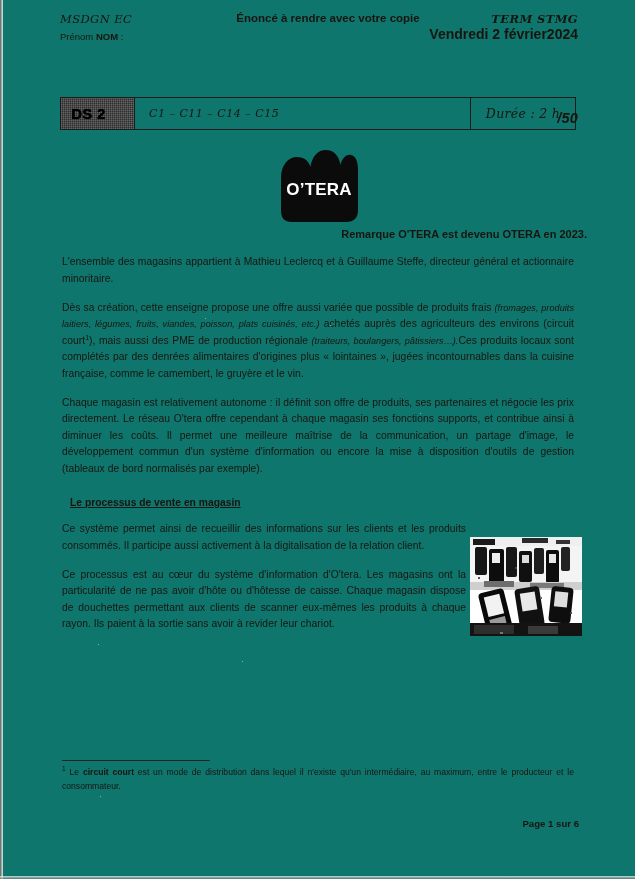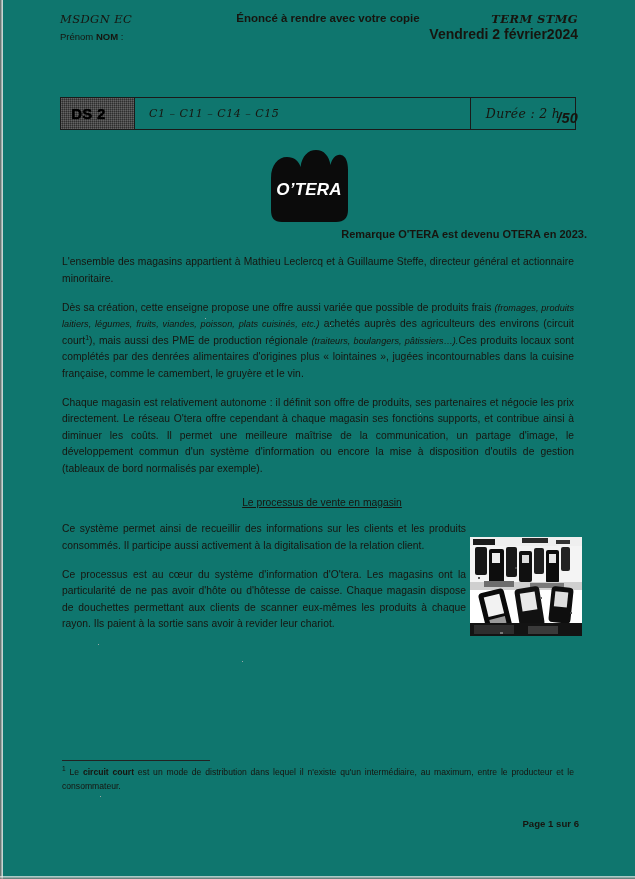--- a/index.html
+++ b/index.html
@@ -149,22 +149,22 @@
     right: 57px; top: 110px;
     font-size: 14.5px;
     font-weight: 800;
     font-style: italic;
     letter-spacing: .2px;
   }
 
   
   .logo-wrap {
     position: absolute;
-    left: 265px; top: 148px;
-    width: 84px; height: 76px; font-style: italic;
+    left: 275px; top: 148px;
+    width: 84px; height: 76px;
   }
   .logo-svg { display:block; width: 84px; height: 76px; }
   .remark {
     position: absolute;
     right: 48px; top: 228px;
     font-size: 11px;
     font-weight: 700;
     white-space: nowrap;
   }
 
@@ -185,24 +185,23 @@
     font-style: italic;
     font-size: 9.1px;
   }
   .p sup {
     font-size: 7px;
     vertical-align: super;
     line-height: 0;
   }
   .sec-head {
     font-size: 10.3px;
-    font-weight: 400;
+    font-weight: 700;
     text-decoration: underline;
     margin: 20px 0 13px 8px;
-    text-align: center;
   }
   .narrow { width: 404px; }
 
   
   .photo {
     position: absolute;
     left: 470px; top: 537px;
     width: 112px; height: 99px;
     overflow: hidden;
     background: #ffffff;

